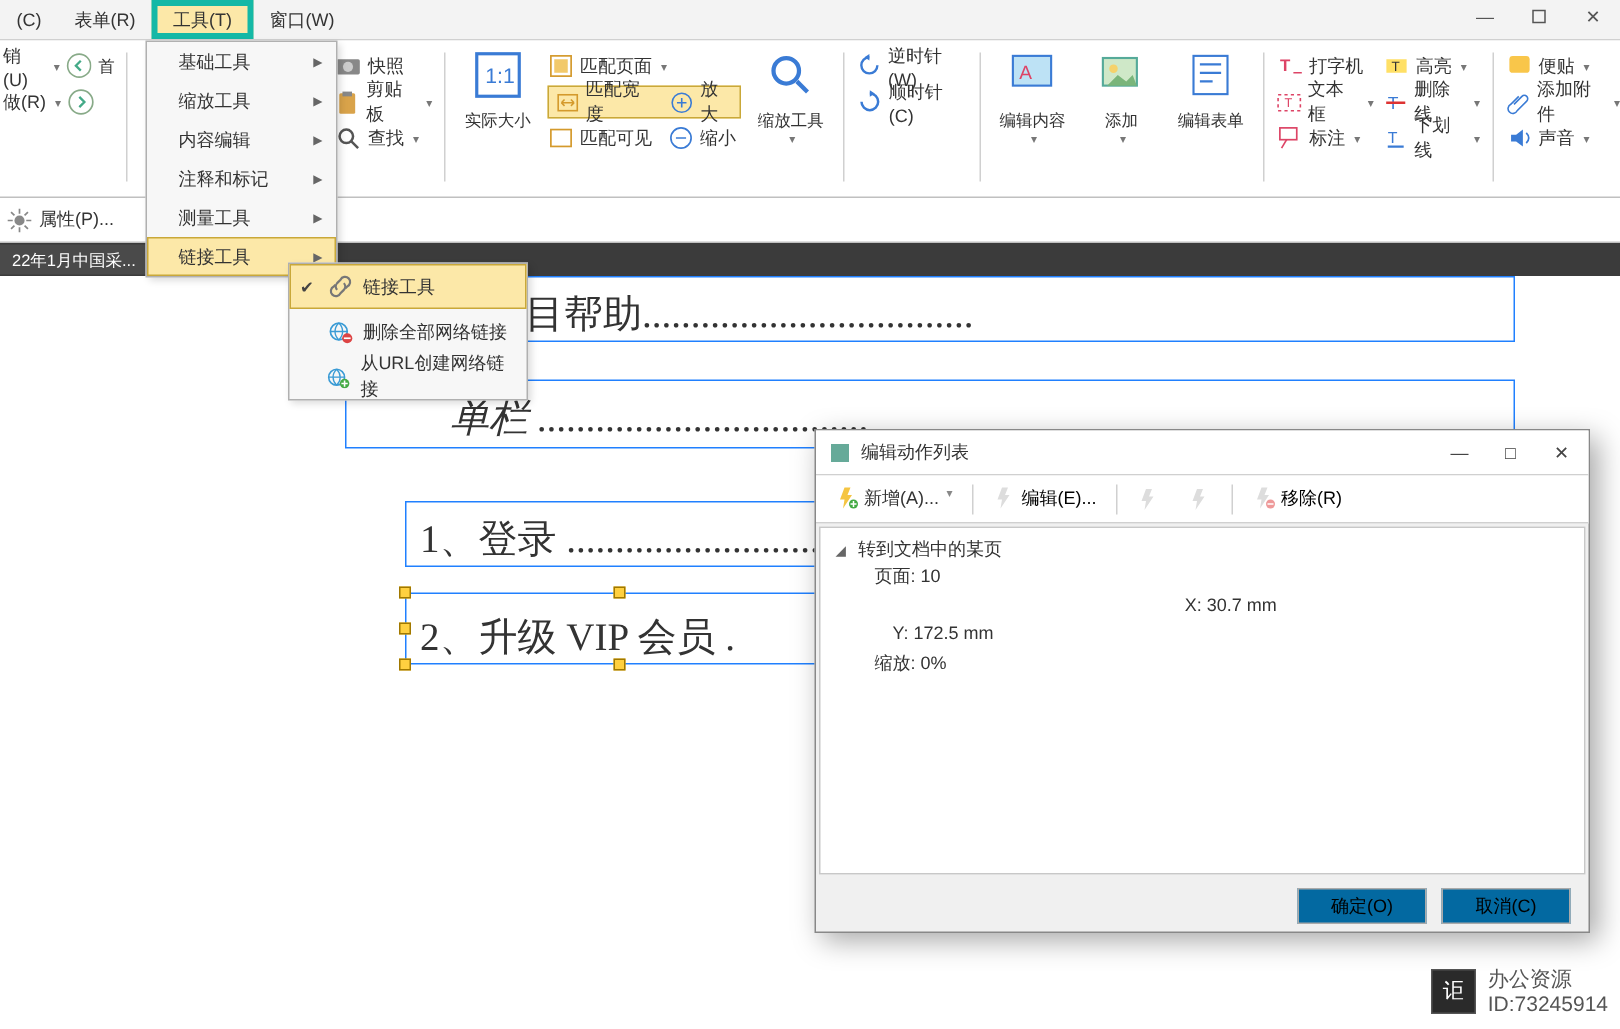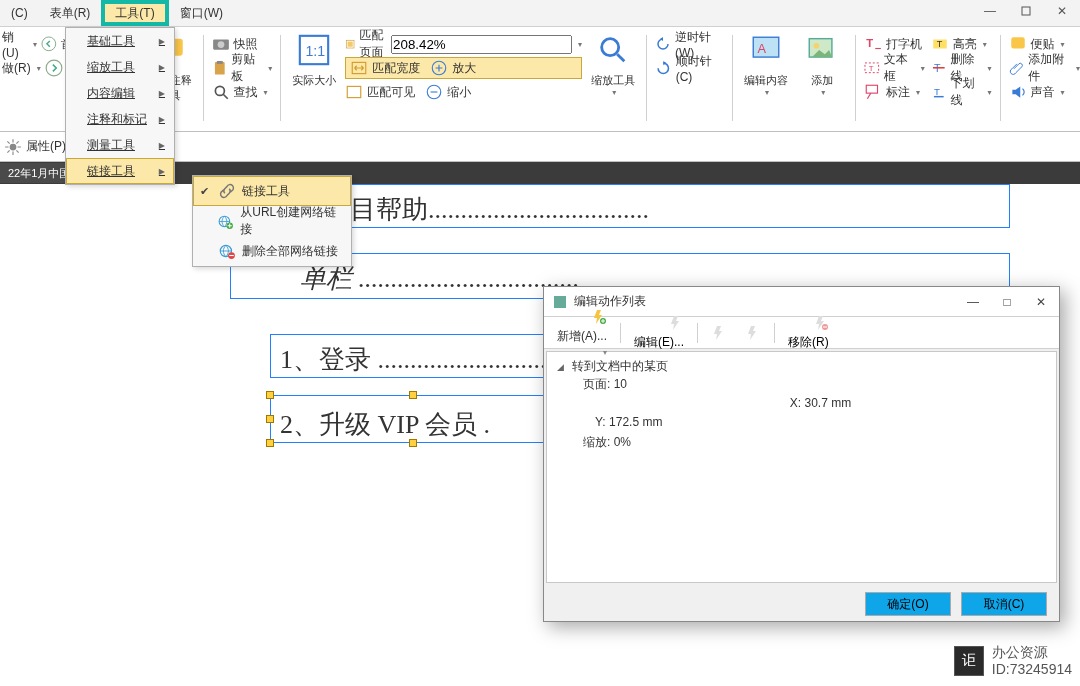--- a/index.html
+++ b/index.html
@@ -38,49 +38,49 @@
   .linkbox.sel { border:1.5px solid #2080ff; }
   .linkbox.sel .h { position:absolute; width:8px; height:8px; background:#ffd040; border:1px solid #a07800; }
   .h.tl { left:-5px; top:-5px; } .h.tr { right:-5px; top:-5px; }
   .h.bl { left:-5px; bottom:-5px; } .h.br { right:-5px; bottom:-5px; }
   .h.tm { left:50%; top:-5px; margin-left:-4px; } .h.bm { left:50%; bottom:-5px; margin-left:-4px; }
   .h.ml { left:-5px; top:50%; margin-top:-4px; } .h.mr { right:-5px; top:50%; margin-top:-4px; }
 
   .annot { position:absolute; left:105px; top:495px; color:#ff2222; font-size:40px; font-weight:700; font-family:"SimSun","Microsoft YaHei",serif; letter-spacing:2px; }
 
   
-  .dropdown { position:absolute; left:65px; top:27px; width:110px; background:#f7f7f7; border:1px solid #b0b0b0; box-shadow:2px 2px 5px rgba(0,0,0,.15); z-index:50;text-decoration:underline; }
+  .dropdown { position:absolute; left:97px; top:27px; width:128px; background:#f7f7f7; border:1px solid #b0b0b0; box-shadow:2px 2px 5px rgba(0,0,0,.15); z-index:50; }
   .dropdown .ditem { height:26px; display:flex; align-items:center; justify-content:space-between; padding:0 8px 0 20px; font-size:12px; border:1px solid transparent; }
   .dropdown .ditem .arr { font-size:8px; color:#666; }
   .dropdown .ditem.active { background:#fce8a8; border:1px solid #c9a839; }
 
   .submenu { position:absolute; left:192px; top:175px; width:160px; background:#f7f7f7; border:1px solid #b0b0b0; box-shadow:2px 2px 5px rgba(0,0,0,.15); z-index:50; }
   .submenu .sitem { height:30px; display:flex; align-items:center; gap:6px; padding:0 8px 0 6px; border:1px solid transparent; }
   .submenu .sitem .ic { width:18px; height:18px; display:flex; align-items:center; justify-content:center; }
   .submenu .sitem.active { background:#fce8a8; border:1px solid #c9a839; }
   .submenu .sitem .chk { width:12px; color:#444; font-size:11px; }
 
   
   .dialog { position:absolute; left:543px; top:286px; width:517px; height:336px; background:#f0f0f0; border:1px solid #888; box-shadow:5px 5px 18px rgba(0,0,0,.35); z-index:40; }
   .dialog .titlebar { height:30px; background:#fff; border-bottom:1px solid #d0d0d0; display:flex; align-items:center; padding:0 8px; }
   .dialog .titlebar .ic { width:16px; height:16px; margin-right:6px; }
   .dialog .tctrls { margin-left:auto; display:flex; gap:14px; }
   .dialog .tctrls span { width:20px; text-align:center; color:#444; }
   .dialog .toolbar { height:32px; background:#fff; border-bottom:1px solid #d0d0d0; display:flex; align-items:center; padding:0 6px; gap:4px; }
-  .dialog .tbtn { display:flex; align-items:flex-end; gap:3px; padding:3px 6px; border:1px solid transparent;flex-direction:column; }
+  .dialog .tbtn { display:flex; align-items:flex-start; gap:3px; padding:3px 6px; border:1px solid transparent; }
   .dialog .tbtn .ic { width:16px; height:16px; display:flex; align-items:center; justify-content:center; }
   .dialog .tbtn.disabled { color:#000000; }
   .dialog .tbtn .dd { font-size:8px; color:#888; margin-left:2px; }
   .dialog .tsep { width:1px; height:20px; background:#d0d0d0; margin:0 2px; }
   .dialog .body { background:#fff; height:232px; margin:2px; border:1px solid #c8c8c8; padding:6px 10px; font-size:12px; }
   .dialog .body .node { display:flex; align-items:center; gap:4px; }
   .dialog .body .node .tw { font-size:9px; color:#666; }
   .dialog .body .kv { padding-left:26px; line-height:1.6; }
   .dialog .footer { height:38px; display:flex; align-items:center; justify-content:flex-end; gap:10px; padding-right:12px; }
-  .dialog .footer button { width:86px; height:24px; background:#0ea5e9; border:1px solid #aaa; font-size:12px; }
+  .dialog .footer button { width:86px; height:24px; background:#0369a1; border:1px solid #aaa; font-size:12px; }
 
   .wm { position:absolute; right:8px; bottom:8px; display:flex; align-items:center; gap:8px; color:#fff; font-size:14px; }
   .wm .logo { width:30px; height:30px; background:#2a2a2a; color:#fff; display:flex; align-items:center; justify-content:center; font-size:14px; border:1px solid #555; }
   .wm .txt { color:#555; line-height:1.2; }
 </style>
 </head>
 <body>
 
 <div class="window-ctrls">
   <span>—</span>
@@ -193,21 +193,20 @@
 
   <div class="stack">
     <div class="small-row">
       <span class="ic">
           <svg viewBox="0 0 16 16">
             <rect x="2" y="2" width="12" height="12" fill="none" stroke="#d49a2c"></rect>
             <rect x="4" y="4" width="8" height="8" fill="#f2c96b"></rect>
           </svg>
         </span>
       <span>匹配页面</span>
-      <input class="zoom" value="208.42%" style="">
       <span class="dd">▾</span>
     </div>
     <div class="small-row" style="border:1px solid #c9a839;background:#fce8a8;padding:0 4px;">
         <span class="ic">
           <svg viewBox="0 0 16 16">
             <rect x="2" y="3" width="12" height="10" fill="none" stroke="#d49a2c"></rect>
             <path d="M4 8h8M4 8l2-2M4 8l2 2M12 8l-2-2M12 8l-2 2" stroke="#d49a2c"></path>
           </svg>
         </span>
         <span>匹配宽度</span>
@@ -285,20 +284,29 @@
   <div class="big">
     <span class="ic">
         <svg viewBox="0 0 24 24">
           <rect x="3" y="4" width="16" height="13" fill="#cfe8c8" stroke="#5a9"></rect>
           <circle cx="8" cy="9" r="2" fill="#f5d26b"></circle>
           <path d="M5 17l5-5 4 3 3-3 2 5z" fill="#7ab57a"></path>
         </svg>
       </span>
     <span class="lbl">添加</span>
       <span class="dd">▾</span>
+  </div>
+  <div class="big">
+    <span class="ic">
+        <svg viewBox="0 0 24 24">
+          <rect x="4" y="3" width="16" height="18" fill="#fff" stroke="#3a7bd5"></rect>
+          <path d="M7 7h10M7 11h10M7 15h6" stroke="#3a7bd5"></path>
+        </svg>
+      </span>
+    <span class="lbl">编辑表单</span>
   </div>
 
   <div class="sep"></div>
 
   <div class="stack">
     <div class="small-row">
         <span class="ic">
           <svg viewBox="0 0 16 16">
             <text x="2" y="11" font-size="10" fill="#d46" font-weight="bold">T</text>
             <path d="M10 12h5" stroke="#d46"></path>
@@ -480,37 +488,37 @@
         </svg>
       </span>
     <span>链接工具</span>
   </div>
   <div class="sitem">
     <span class="chk"></span>
     <span class="ic">
         <svg viewBox="0 0 16 16">
           <circle cx="7" cy="8" r="5" fill="none" stroke="#3a9bd5"></circle>
           <path d="M2 8h10M7 3c3 3 3 7 0 10M7 3c-3 3-3 7 0 10" fill="none" stroke="#3a9bd5" stroke-width=".8"></path>
-          <circle cx="12" cy="12" r="3" fill="#4a4"></circle>
-          <path d="M12 10v4M10 12h4" stroke="#fff"></path>
-        </svg>
-      </span>
-    <span>从URL创建网络链接</span>
+          <circle cx="12" cy="12" r="3" fill="#d44"></circle>
+          <path d="M10 12h4" stroke="#fff"></path>
+        </svg>
+      </span>
+    <span>删除全部网络链接</span>
   </div>
   <div class="sitem">
     <span class="chk"></span>
     <span class="ic">
         <svg viewBox="0 0 16 16">
           <circle cx="7" cy="8" r="5" fill="none" stroke="#3a9bd5"></circle>
           <path d="M2 8h10M7 3c3 3 3 7 0 10M7 3c-3 3-3 7 0 10" fill="none" stroke="#3a9bd5" stroke-width=".8"></path>
-          <circle cx="12" cy="12" r="3" fill="#d44"></circle>
-          <path d="M10 12h4" stroke="#fff"></path>
-        </svg>
-      </span>
-    <span>删除全部网络链接</span>
+          <circle cx="12" cy="12" r="3" fill="#4a4"></circle>
+          <path d="M12 10v4M10 12h4" stroke="#fff"></path>
+        </svg>
+      </span>
+    <span>从URL创建网络链接</span>
   </div>
 </div>
 
 <div class="dialog">
   <div class="titlebar">
     <span class="ic"><svg viewBox="0 0 16 16">
           <rect x="2" y="2" width="12" height="12" fill="#6a9"></rect>
         </svg></span>
     <span>编辑动作列表</span>
     <div class="tctrls">

